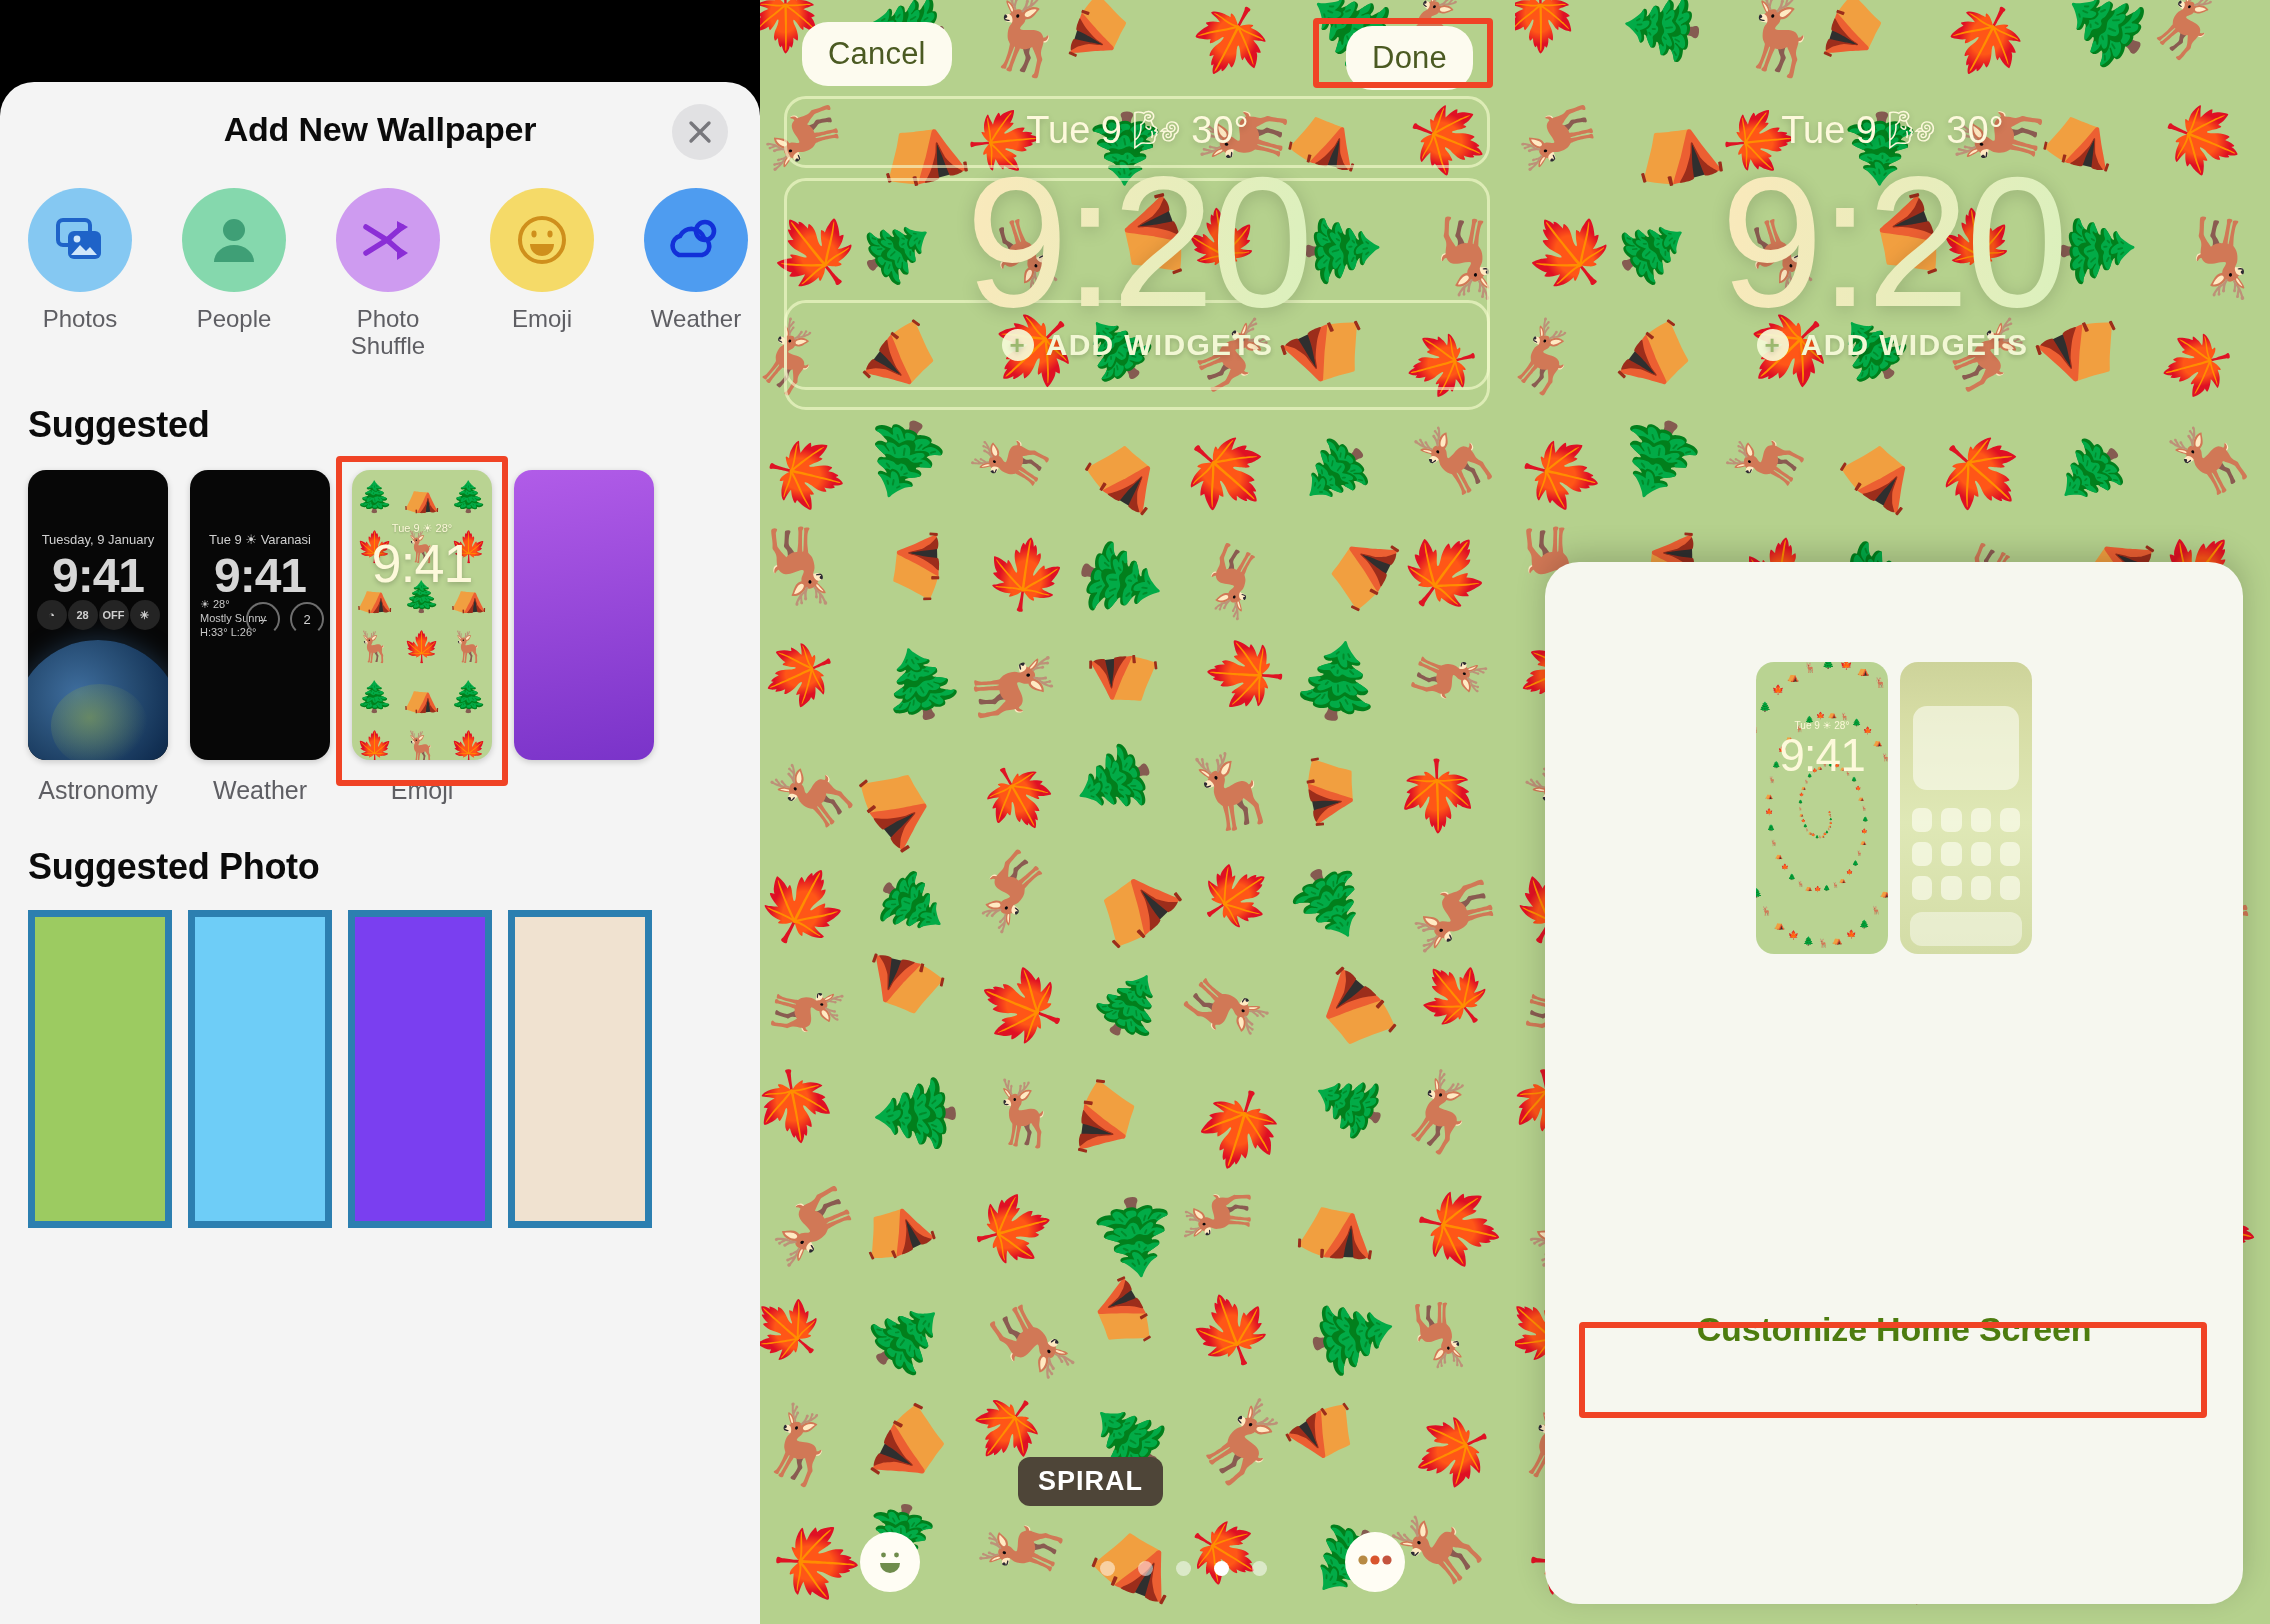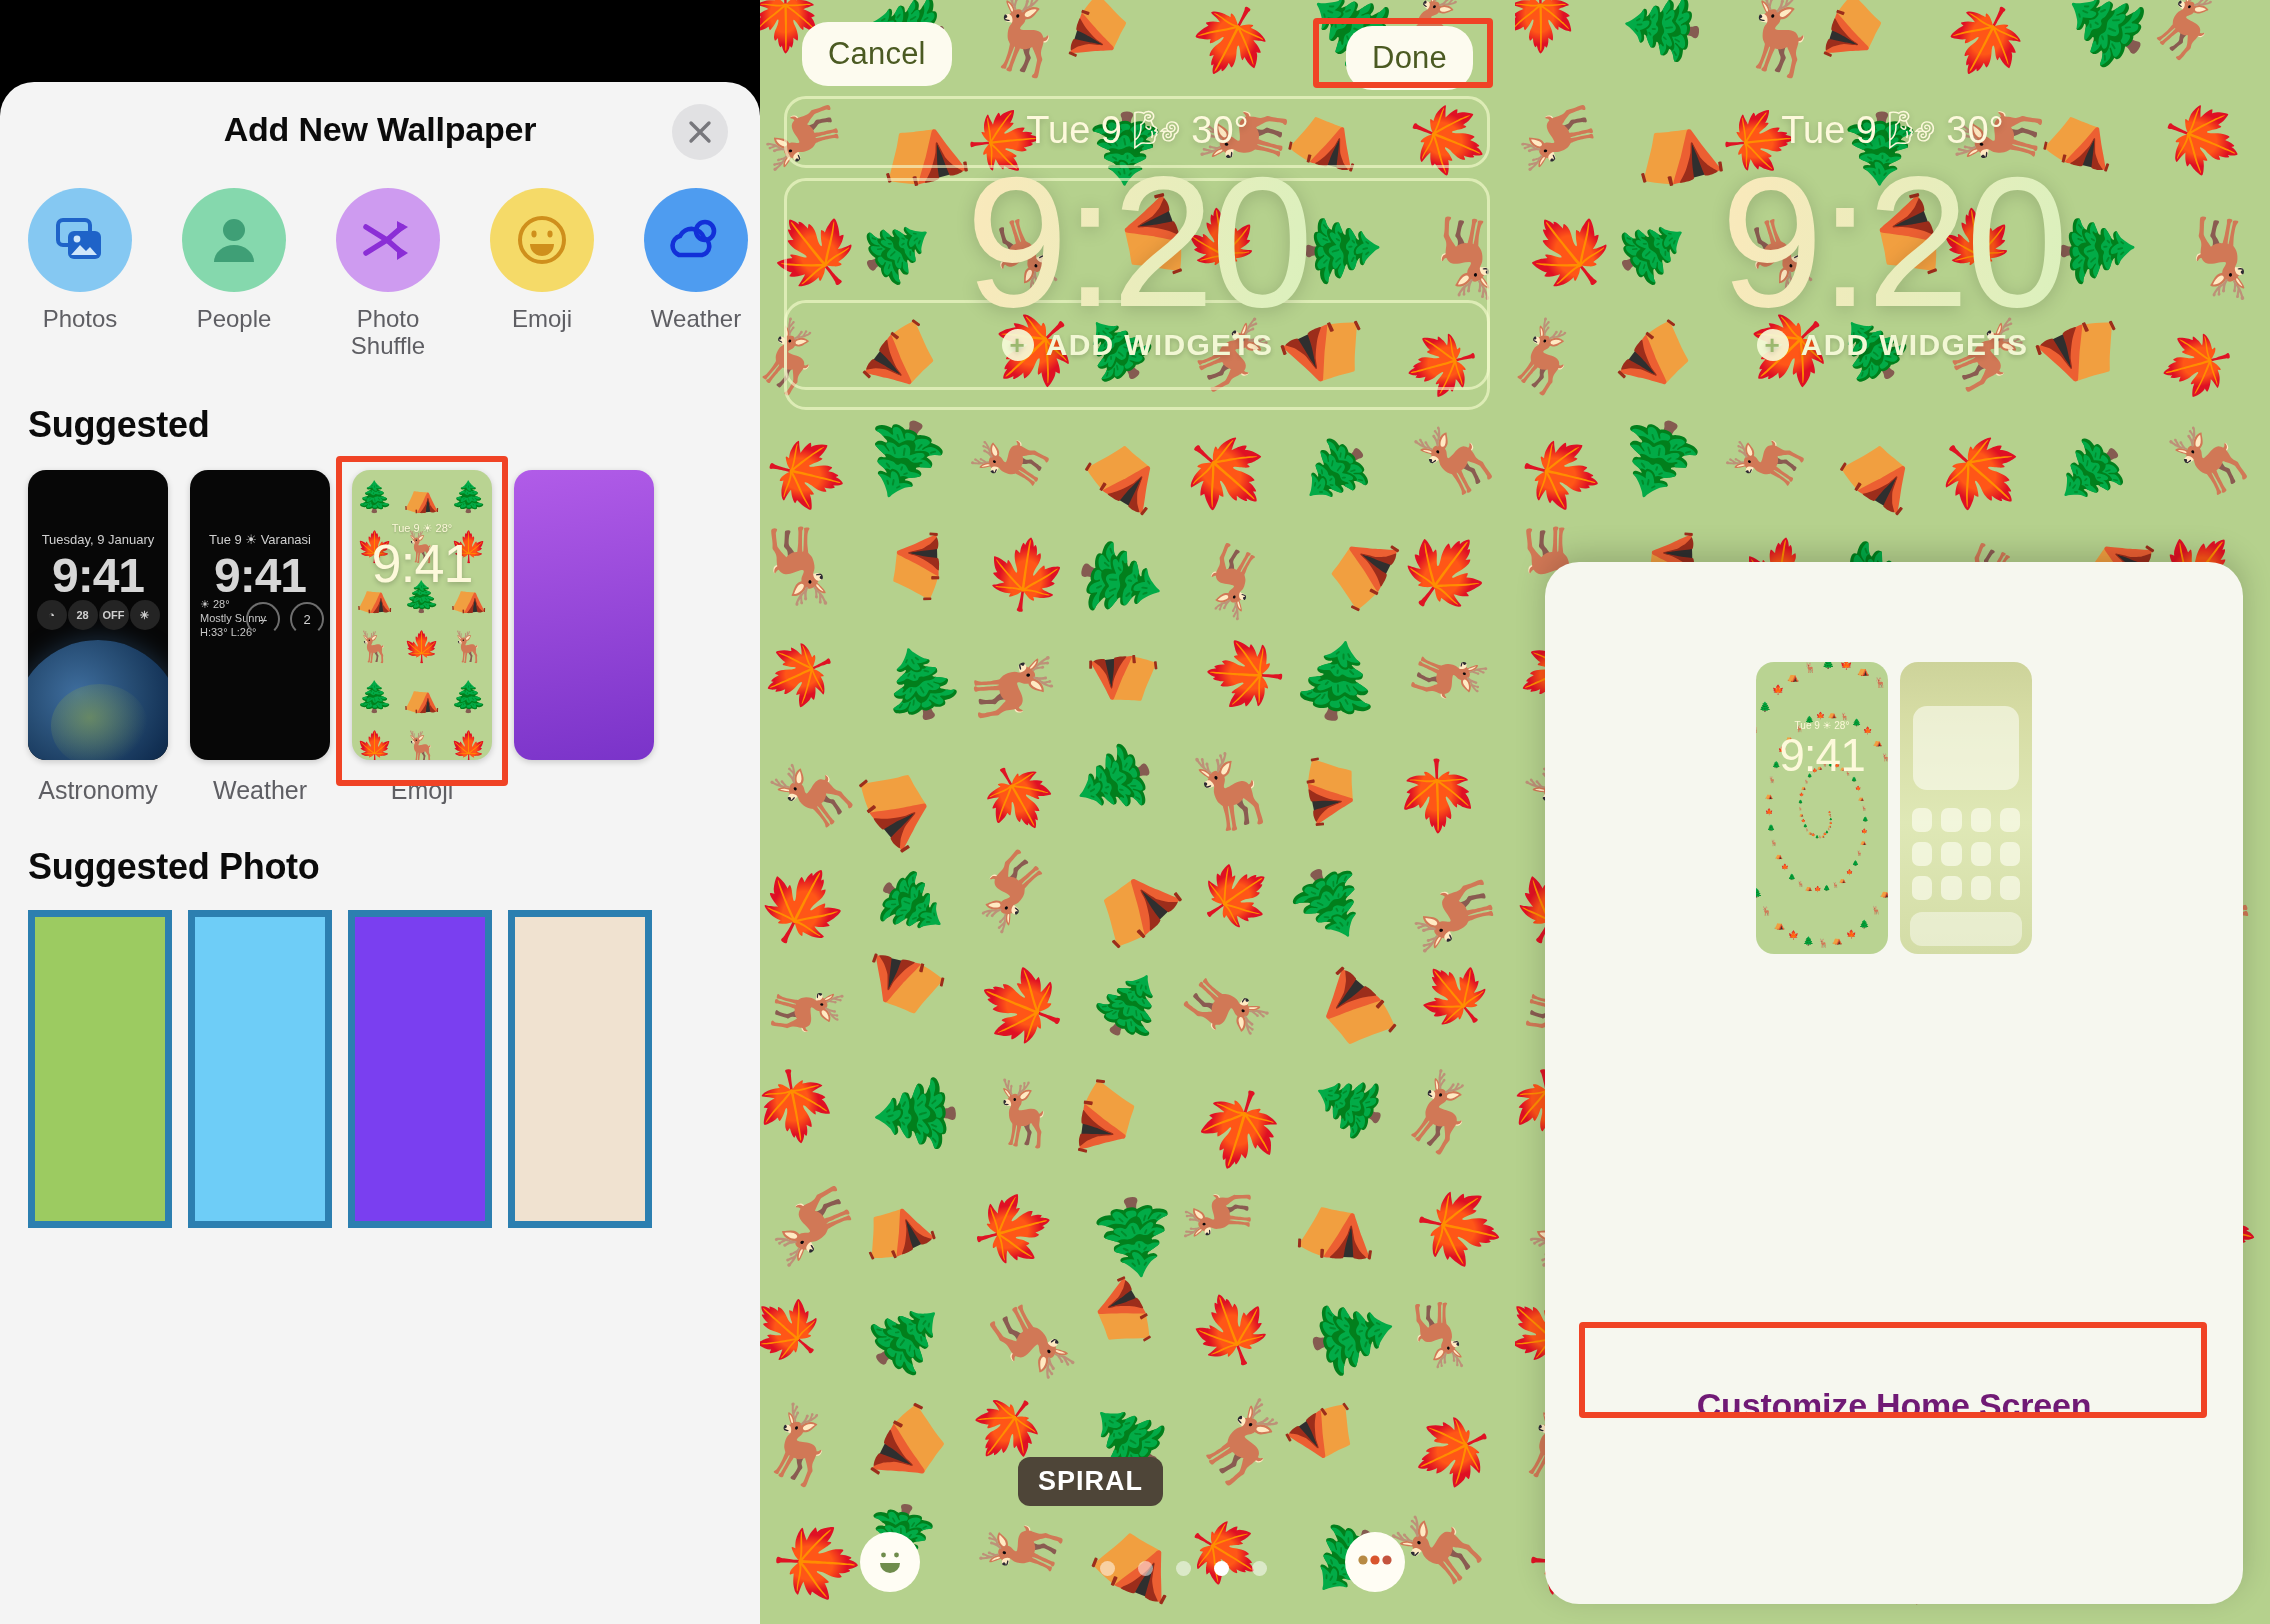--- a/index.html
+++ b/index.html
@@ -140,22 +140,22 @@
   .hm-icons { position:absolute; left:12px; right:12px; top:146px; display:grid; grid-template-columns:repeat(4,1fr); gap:10px 9px;}
   .hm-ico { height:24px; border-radius:7px; background:rgba(255,255,245,.6); }
   .hm-dock { position:absolute; left:10px; right:10px; bottom:8px; height:34px; border-radius:12px; background:rgba(255,255,250,.45); }
 
   .btn-primary {
     position:absolute; left:48px; right:48px; top:654px; height:86px; border-radius:18px;
     background:#3d7df1; color:#fff; font-size:34px; font-weight:bold;
     display:flex; align-items:center; justify-content:center; letter-spacing:-.2px;
   }
   .btn-link {
-    position:absolute; left:48px; right:48px; top:802px; height:82px;
-    color:#701a75; font-size:34px; font-weight:bold;
+    position:absolute; left:48px; right:48px; top:726px; height:82px;
+    color:#4d7c0f; font-size:34px; font-weight:bold;
     display:flex; align-items:center; justify-content:center; letter-spacing:-.2px;
   }
 </style>
 </head>
 <body>
 
 <div class="stage">
 
   <div class="panel1">
     <div class="sheet">

